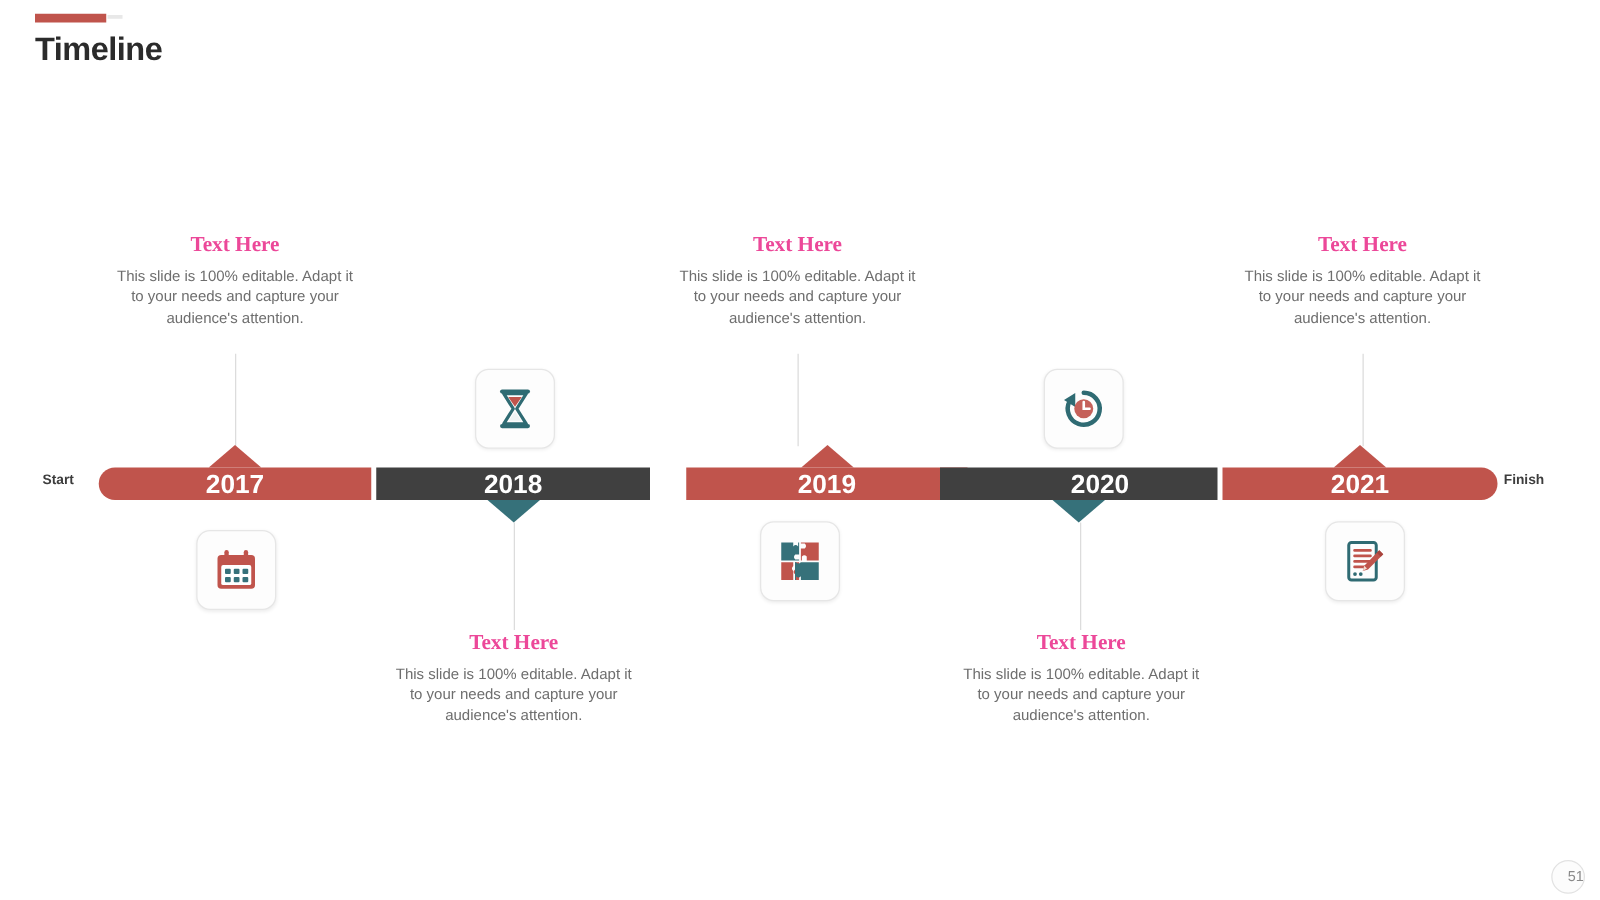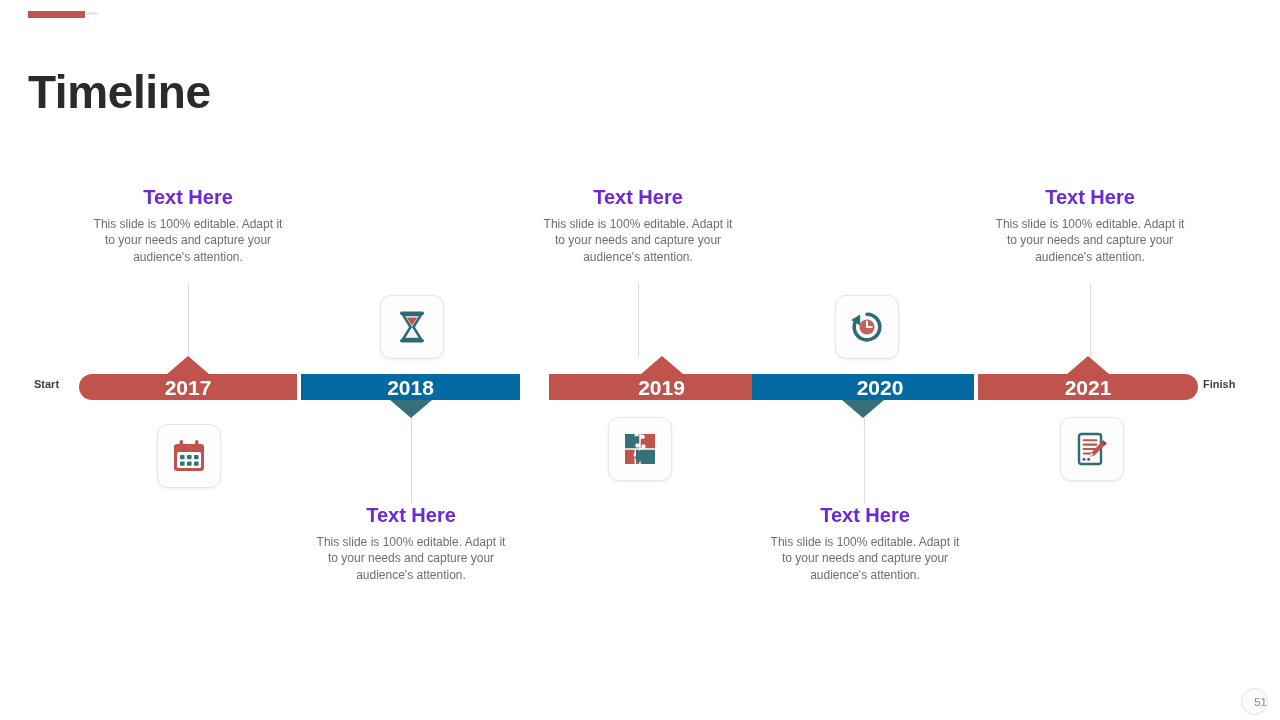--- a/index.html
+++ b/index.html
@@ -10,34 +10,33 @@
     overflow: hidden;
   }
   .slide { position: relative; width: 1280px; height: 720px; background: #fff; }
 
   
   .accent-wrap { position: absolute; left: 28px; top: 11px; height: 7px; display: flex; align-items: center; }
   .accent-red  { width: 57px; height: 7px; background: #c0544c; }
   .accent-grey { width: 12px; height: 3px; background: #e8e8e8; margin-left: 1px; align-self: flex-start; margin-top: 1px; }
   .page-title {
     position: absolute; left: 28px; top: 24px;
-    font-size: 46px; font-weight: bold; color: #2b2b2b;
+    font-size: 26px; font-weight: bold; color: #2b2b2b;
     letter-spacing: -0.4px;
-    margin-top: 41px;
   }
 
   
   .bar { position: absolute; left: 79px; top: 374px; width: 1119px; height: 26px; }
   .seg { position: absolute; top: 0; height: 26px; display: flex; align-items: center; justify-content: center; }
   .seg .yr {
     font-size: 21px; font-weight: bold; color: #ffffff; line-height: 1;
     position: relative; z-index: 3;
   }
   .seg.red  { background: #c0544c; }
-  .seg.teal { background: #0369a1; }
+  .seg.teal { background: #404040; }
   .seg.first { border-top-left-radius: 13px; border-bottom-left-radius: 13px; align-items: center; }
   .seg.last  { border-top-right-radius: 13px; border-bottom-right-radius: 13px; }
 
   
   .tip { position: absolute; left: 50%; width: 0; height: 0; }
   .tip.up {
     top: -18px; margin-left: -21px;
     border-left: 21px solid transparent;
     border-right: 21px solid transparent;
   }
@@ -55,21 +54,21 @@
   }
   .edge-label.start  { left: 34px; }
   .edge-label.finish { left: 1203px; }
 
   
   .conn { position: absolute; width: 1px; background: #dcdcdc; }
 
   
   .tblock { position: absolute; width: 190px; text-align: center; }
   .tblock .head {
-    font-size: 20px; font-weight: bold; color: #6d28d9; margin-bottom: 7px;
+    font-size: 17px; font-weight: bold; color: #ec4899; margin-bottom: 7px; font-family: Liberation Serif, serif;
   }
   .tblock .body {
     font-size: 12px; color: #6e6e6e; line-height: 16.3px;
   }
 
   
   .icard {
     position: absolute; width: 64px; height: 64px;
     background: #fdfdfd; border: 1px solid #e6e6e6; border-radius: 11px;
     box-shadow: 0 1px 3px rgba(0,0,0,0.07);

